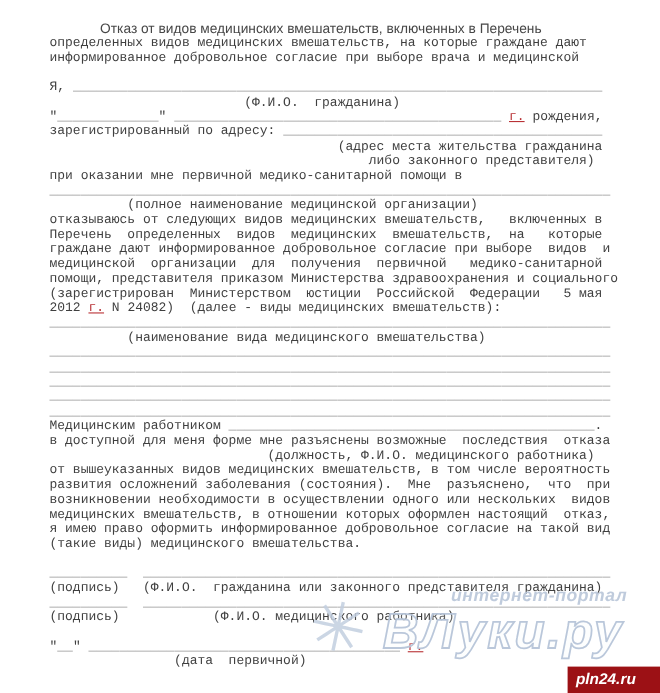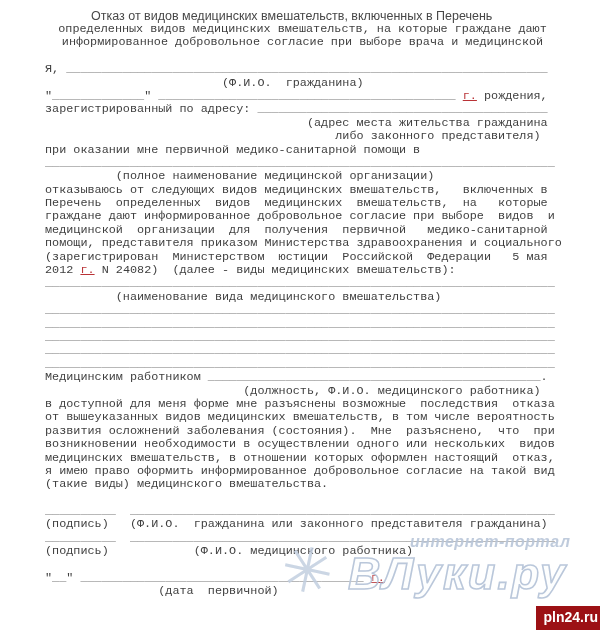--- a/index.html
+++ b/index.html
@@ -1,36 +1,36 @@
 <!DOCTYPE html>
 <html><head>
 <meta charset="utf-8">
 <style>
   html,body{margin:0;padding:0;background:#ffffff;}
   .stage{position:relative;width:600px;height:630px;background:#ffffff;overflow:hidden;
          font-family:"Liberation Mono","DejaVu Sans Mono",monospace;}
-  .doc{position:absolute;left:0;top:0;width:600px;padding:9px 0 0 45px;box-sizing:border-box;}
+  .doc{position:absolute;left:0;top:0;width:600px;padding:19px 0 0 45px;box-sizing:border-box;}
   .line{white-space:pre;height:13.4px;line-height:13.4px;font-size:11.8px;color:#3f3f3f;width:515px;}
-  .line.center{text-align:center;}
+  .line.center{text-align:left;}
   .title{font-family:"Liberation Sans","DejaVu Sans",sans-serif;font-size:12.5px;color:#474747;
          padding-left:46px;width:515px;height:14px;line-height:14px;white-space:pre;}
   .u{color:#7e7e7e;}
   .lnk{color:#b93236;text-decoration:underline;cursor:pointer;}
   
   .wm{position:absolute;left:0;top:0;width:600px;height:630px;pointer-events:none;}
   .wm-flake{position:absolute;left:281px;top:540px;font-family:"DejaVu Sans",sans-serif;
             font-size:62px;line-height:62px;color:#c3cfe0;opacity:.85;transform:rotate(12deg);}
   .wm-tagline{position:absolute;left:410px;top:533px;font-family:"Liberation Sans",sans-serif;
               font-style:italic;font-weight:bold;font-size:16px;color:#b9c6d9;letter-spacing:.5px;opacity:.9;text-align:right;}
   .wm-brand{position:absolute;left:348px;top:548px;font-family:"Liberation Sans",sans-serif;
             font-weight:bold;font-style:italic;font-size:45px;letter-spacing:2px;
             color:rgba(245,248,252,0.18);-webkit-text-stroke:1.6px #b7c5d9;opacity:.95;}
   .badge{position:absolute;right:0;bottom:0;background:#9c1115;color:#ffffff;
          font-family:"Liberation Sans",sans-serif;font-weight:bold;font-size:14px;
-         padding:3px 2px 5px 8px;}
+         padding:3px 22px 5px 8px;font-style:italic;}
 </style>
 </head>
 <body>
 
 <div class="stage">
   <div class="doc">
     <div class="title">Отказ от видов медицинских вмешательств, включенных в Перечень</div>
     <div>
         <div class="line center"><span>определенных видов медицинских вмешательств, на которые граждане дают</span></div>
         <div class="line center"><span>информированное добровольное согласие при выборе врача и медицинской</span></div>
@@ -52,22 +52,22 @@
         <div class="line"><span>(зарегистрирован  Министерством  юстиции  Российской  Федерации   5 мая</span></div>
         <div class="line"><span>2012 </span><span class="lnk">г.</span><span> N 24082)  (далее - виды медицинских вмешательств):</span></div>
         <div class="line"><span class="u">________________________________________________________________________</span></div>
         <div class="line"><span>          (наименование вида медицинского вмешательства)</span></div>
         <div class="line"><span class="u">________________________________________________________________________</span></div>
         <div class="line"><span class="u">________________________________________________________________________</span></div>
         <div class="line"><span class="u">________________________________________________________________________</span></div>
         <div class="line"><span class="u">________________________________________________________________________</span></div>
         <div class="line"><span class="u">________________________________________________________________________</span></div>
         <div class="line"><span>Медицинским работником </span><span class="u">_______________________________________________</span><span>.</span></div>
+        <div class="line"><span>в доступной для меня форме мне разъяснены возможные  последствия  отказа</span></div>
         <div class="line"><span>                            (должность, Ф.И.О. медицинского работника)</span></div>
-        <div class="line"><span>в доступной для меня форме мне разъяснены возможные  последствия  отказа</span></div>
         <div class="line"><span>от вышеуказанных видов медицинских вмешательств, в том числе вероятность</span></div>
         <div class="line"><span>развития осложнений заболевания (состояния).  Мне  разъяснено,  что  при</span></div>
         <div class="line"><span>возникновении необходимости в осуществлении одного или нескольких  видов</span></div>
         <div class="line"><span>медицинских вмешательств, в отношении которых оформлен настоящий  отказ,</span></div>
         <div class="line"><span>я имею право оформить информированное добровольное согласие на такой вид</span></div>
         <div class="line"><span>(такие виды) медицинского вмешательства.</span></div>
         <div class="line"></div>
         <div class="line"><span class="u">__________</span><span>  </span><span class="u">____________________________________________________________</span></div>
         <div class="line"><span>(подпись)   (Ф.И.О.  гражданина или законного представителя гражданина)</span></div>
         <div class="line"><span class="u">__________</span><span>  </span><span class="u">____________________________________________________________</span></div>

